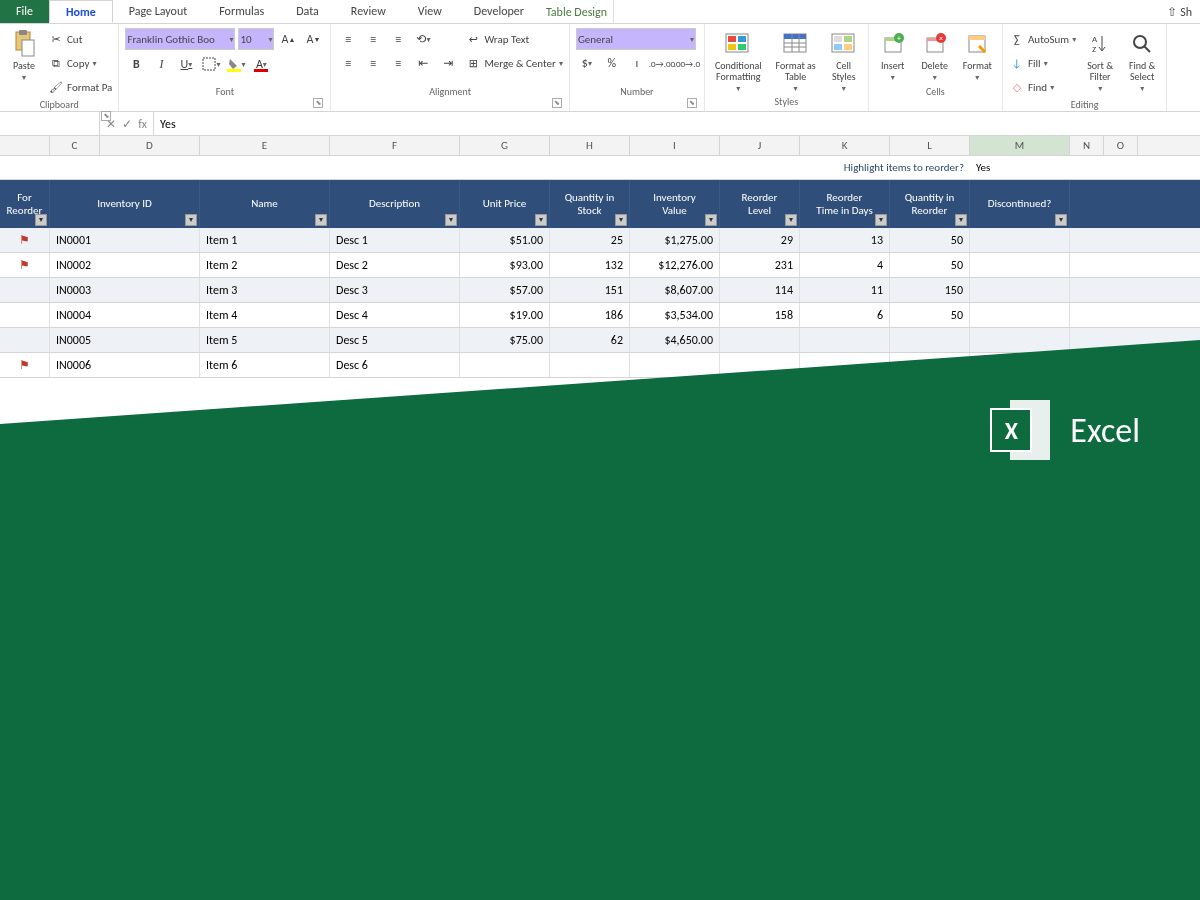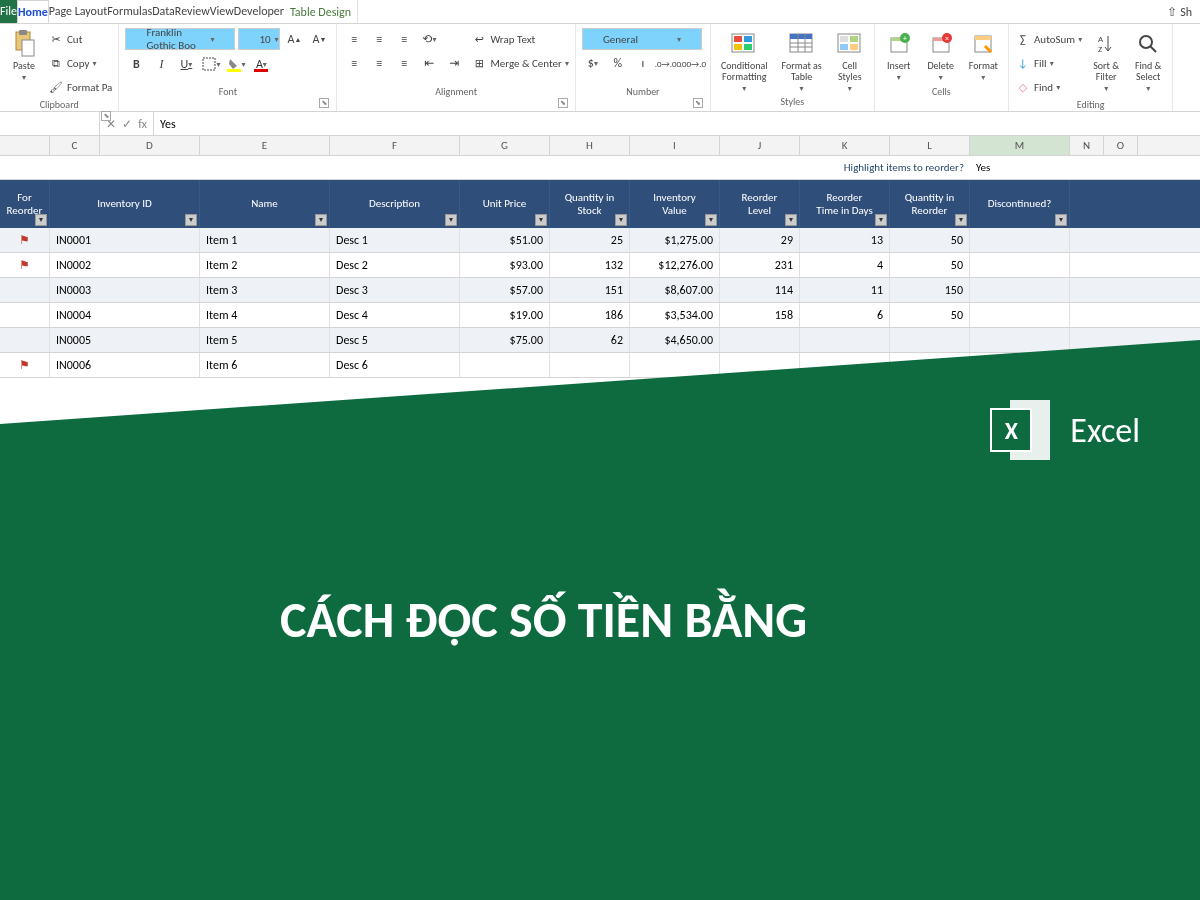--- a/index.html
+++ b/index.html
@@ -1,33 +1,33 @@
 <!DOCTYPE html>
 <html><head>
 <meta charset="utf-8">
 <style>
 *{box-sizing:border-box;margin:0;padding:0;font-family:'Segoe UI',Calibri,sans-serif}
 body{width:1200px;height:900px;background:#fff;overflow:hidden;position:relative}
 .tabs{display:flex;height:24px;background:#fff;border-bottom:1px solid #d4d4d4;font-size:12px}
-.tab{padding:4px 0;cursor:pointer;color:#444}
+.tab{padding:4px 16px;cursor:pointer;color:#444}
 .tab.file{background:#217346;color:#fff}
 .tab.active{background:#fff;border:1px solid #d4d4d4;border-bottom:1px solid #fff;color:#1d4ed8;font-weight:600}
 .tab.td{color:#4a7a3f}
 .share{margin-left:auto;padding:4px 8px;color:#444;display:flex;align-items:center;gap:3px}
 .ribbon{display:flex;height:88px;background:#fff;border-bottom:1px solid #d4d4d4;font-size:11px}
 .group{display:flex;flex-direction:column;padding:2px 6px;border-right:1px solid #e8e8e8;position:relative}
 .group-body{flex:1;display:flex;gap:6px;align-items:flex-start;padding-top:2px}
 .group-label{text-align:center;font-size:10px;color:#666;padding-bottom:11px;position:relative}
 .dlau{position:absolute;right:1px;bottom:1px;width:10px;height:10px;border:1px solid #aaa;font-size:7px;line-height:8px;text-align:center;color:#888}
 .vbtn{display:flex;flex-direction:column;align-items:center;gap:2px;padding:2px 4px;cursor:pointer;text-align:center;line-height:1.1;font-size:10px;color:#444}
 .vbtn .ico{width:28px;height:28px;display:flex;align-items:center;justify-content:center}
 .hcol{display:flex;flex-direction:column;gap:2px}
 .hrow{display:flex;align-items:center;gap:3px;height:22px;font-size:11px;color:#444}
 .hrow .sm{width:16px;height:16px;display:flex;align-items:center;justify-content:center}
-.sel{border:1px solid #ccc;height:22px;font-size:11px;padding:0 20px;background:#7dd3fc;display:flex;align-items:center;justify-content:space-between;gap:4px}
+.sel{border:1px solid #ccc;height:22px;font-size:11px;padding:0 1px;background:#c4b5fd;display:flex;align-items:center;justify-content:space-between;gap:4px}
 .dd{font-size:8px;color:#666}
 .btn16{width:22px;height:22px;display:flex;align-items:center;justify-content:center;cursor:pointer;font-size:12px;color:#444}
 .fxbar{display:flex;height:24px;border-bottom:1px solid #d4d4d4;font-size:12px;align-items:center}
 .nbox{width:100px;border-right:1px solid #d4d4d4;padding:0 6px;height:100%;display:flex;align-items:center}
 .fxbtns{display:flex;padding:0 6px;gap:6px;color:#888;border-right:1px solid #d4d4d4;height:100%;align-items:center}
 .fxinput{flex:1;padding:0 6px;display:flex;align-items:center}
 .colhdrs{display:flex;height:20px;border-bottom:1px solid #d4d4d4;font-size:11px;background:#f3f3f3}
 .colhdr{border-right:1px solid #d4d4d4;display:flex;align-items:center;justify-content:center;color:#555}
 .colhdr.active{background:#d3e4d3}
 .c-b{width:50px}.c-c{width:50px}.c-d{width:100px}.c-e{width:130px}.c-f{width:130px}.c-g{width:90px}.c-h{width:80px}.c-i{width:90px}.c-j{width:80px}.c-k{width:90px}.c-l{width:80px}.c-m{width:100px}.c-n{width:34px}.c-o{width:34px}
@@ -528,15 +528,14 @@
 
 <div class="overlay">
   <div class="excel-logo">
     <div class="xl-ico">
       <div class="xl-back"></div>
       <div class="xl-front">X</div>
     </div>
     <div class="excel-text">Excel</div>
   </div>
   <div class="title-text">
-    <div>CÁCH ĐỌC SỐ TIỀN BẰNG</div>
   </div>
 </div>
 
 </body></html>

